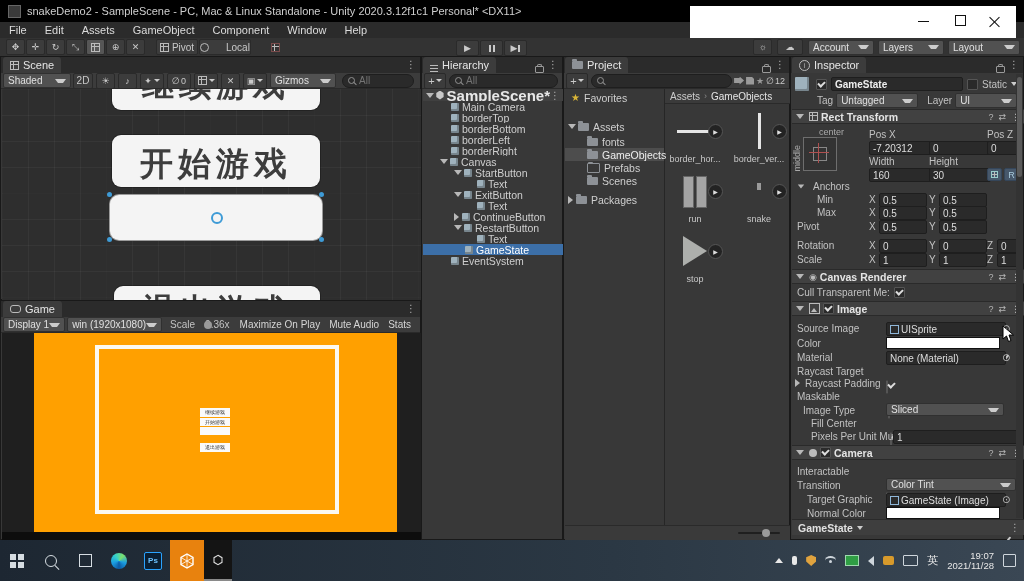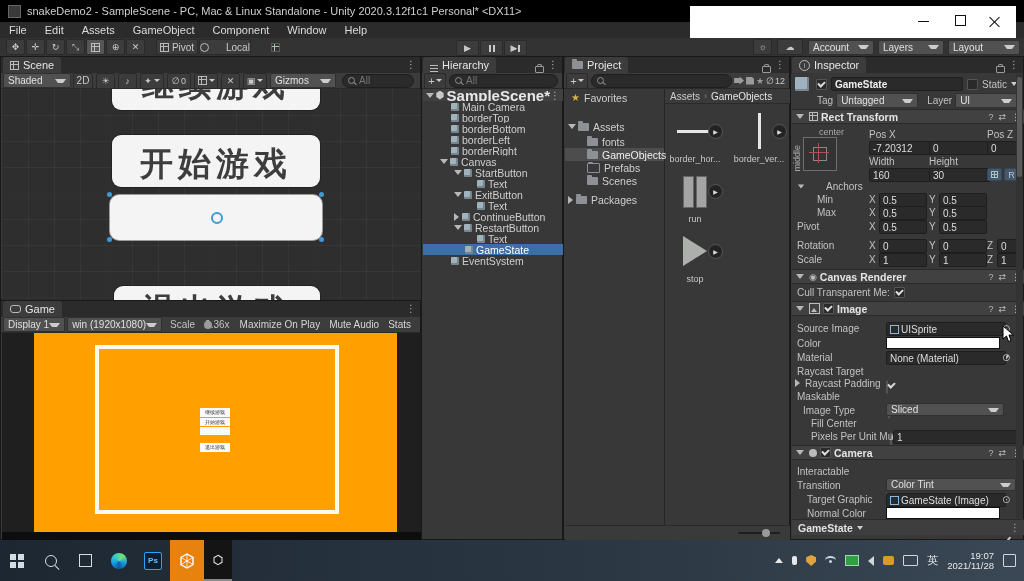--- a/index.html
+++ b/index.html
@@ -447,20 +447,27 @@
         <div class="alab">border_ver...</div>
       </div>
       <div class="aitem" style="left:4px;top:82px;">
         <div class="thumb">
           <div class="p" style="left:8px;top:5px;width:9px;height:30px;background:#a4a4a4;border:1px solid #666;"></div>
           <div class="p" style="left:21px;top:5px;width:9px;height:30px;background:#a4a4a4;border:1px solid #666;"></div>
           <div class="badge">▶</div>
           </div>
         <div class="alab">run</div>
       </div>
+      <div class="aitem" style="left:68px;top:82px;">
+        <div class="thumb">
+            <div class="p" style="left:18px;top:12px;width:4px;height:7px;background:#9a9a9a;"></div>
+          <div class="badge">▶</div>
+          </div>
+        <div class="alab">snake</div>
+      </div>
       <div class="aitem" style="left:4px;top:142px;">
         <div class="thumb">
             <div class="p" style="left:8px;top:5px;width:0;height:0;border-top:15px solid transparent;border-bottom:15px solid transparent;border-left:24px solid #adAFac;border-left-color:#adafac;"></div>
           <div class="badge">▶</div>
           </div>
         <div class="alab">stop</div>
       </div>
     </div>
     <div class="p f" style="left:1px;top:468px;width:225px;height:14px;background:#3a3a3a;border-top:1px solid #2a2a2a;">
       <div class="sl-track" style="width:42px;margin-left:auto;margin-right:10px;">
@@ -539,21 +546,21 @@
           <span>30</span>
         </div>
       <div class="p f" style="left:196px;top:111px;gap:1px;">
         <div class="tbtn" style="background:#47586b;border-color:#35465a;min-width:13px;height:11px;">
             <span class="grid-ic" style="width:5px;height:5px;border-color:#9cc;"></span>
           </div>
         <div class="tbtn" style="background:#47586b;border-color:#35465a;min-width:13px;height:11px;color:#acd;">
             <span>R</span>
           </div>
       </div>
-      <div class="p f" style="left:6px;top:124px;gap:19px;">
+      <div class="p f" style="left:6px;top:124px;gap:6px;">
           <span class="fo" style="transform:scale(.8);"></span>
         <span class="lbl">Anchors</span>
         </div>
       <span class="p lbl" style="left:26px;top:137px;">Min</span>
       <span class="p axl" style="left:78px;top:137px;">X</span>
       <div class="p in" style="left:88px;top:136px;width:40px;">
           <span>0.5</span>
         </div>
       <span class="p axl" style="left:138px;top:137px;">Y</span>
       <div class="p in" style="left:148px;top:136px;width:40px;">

